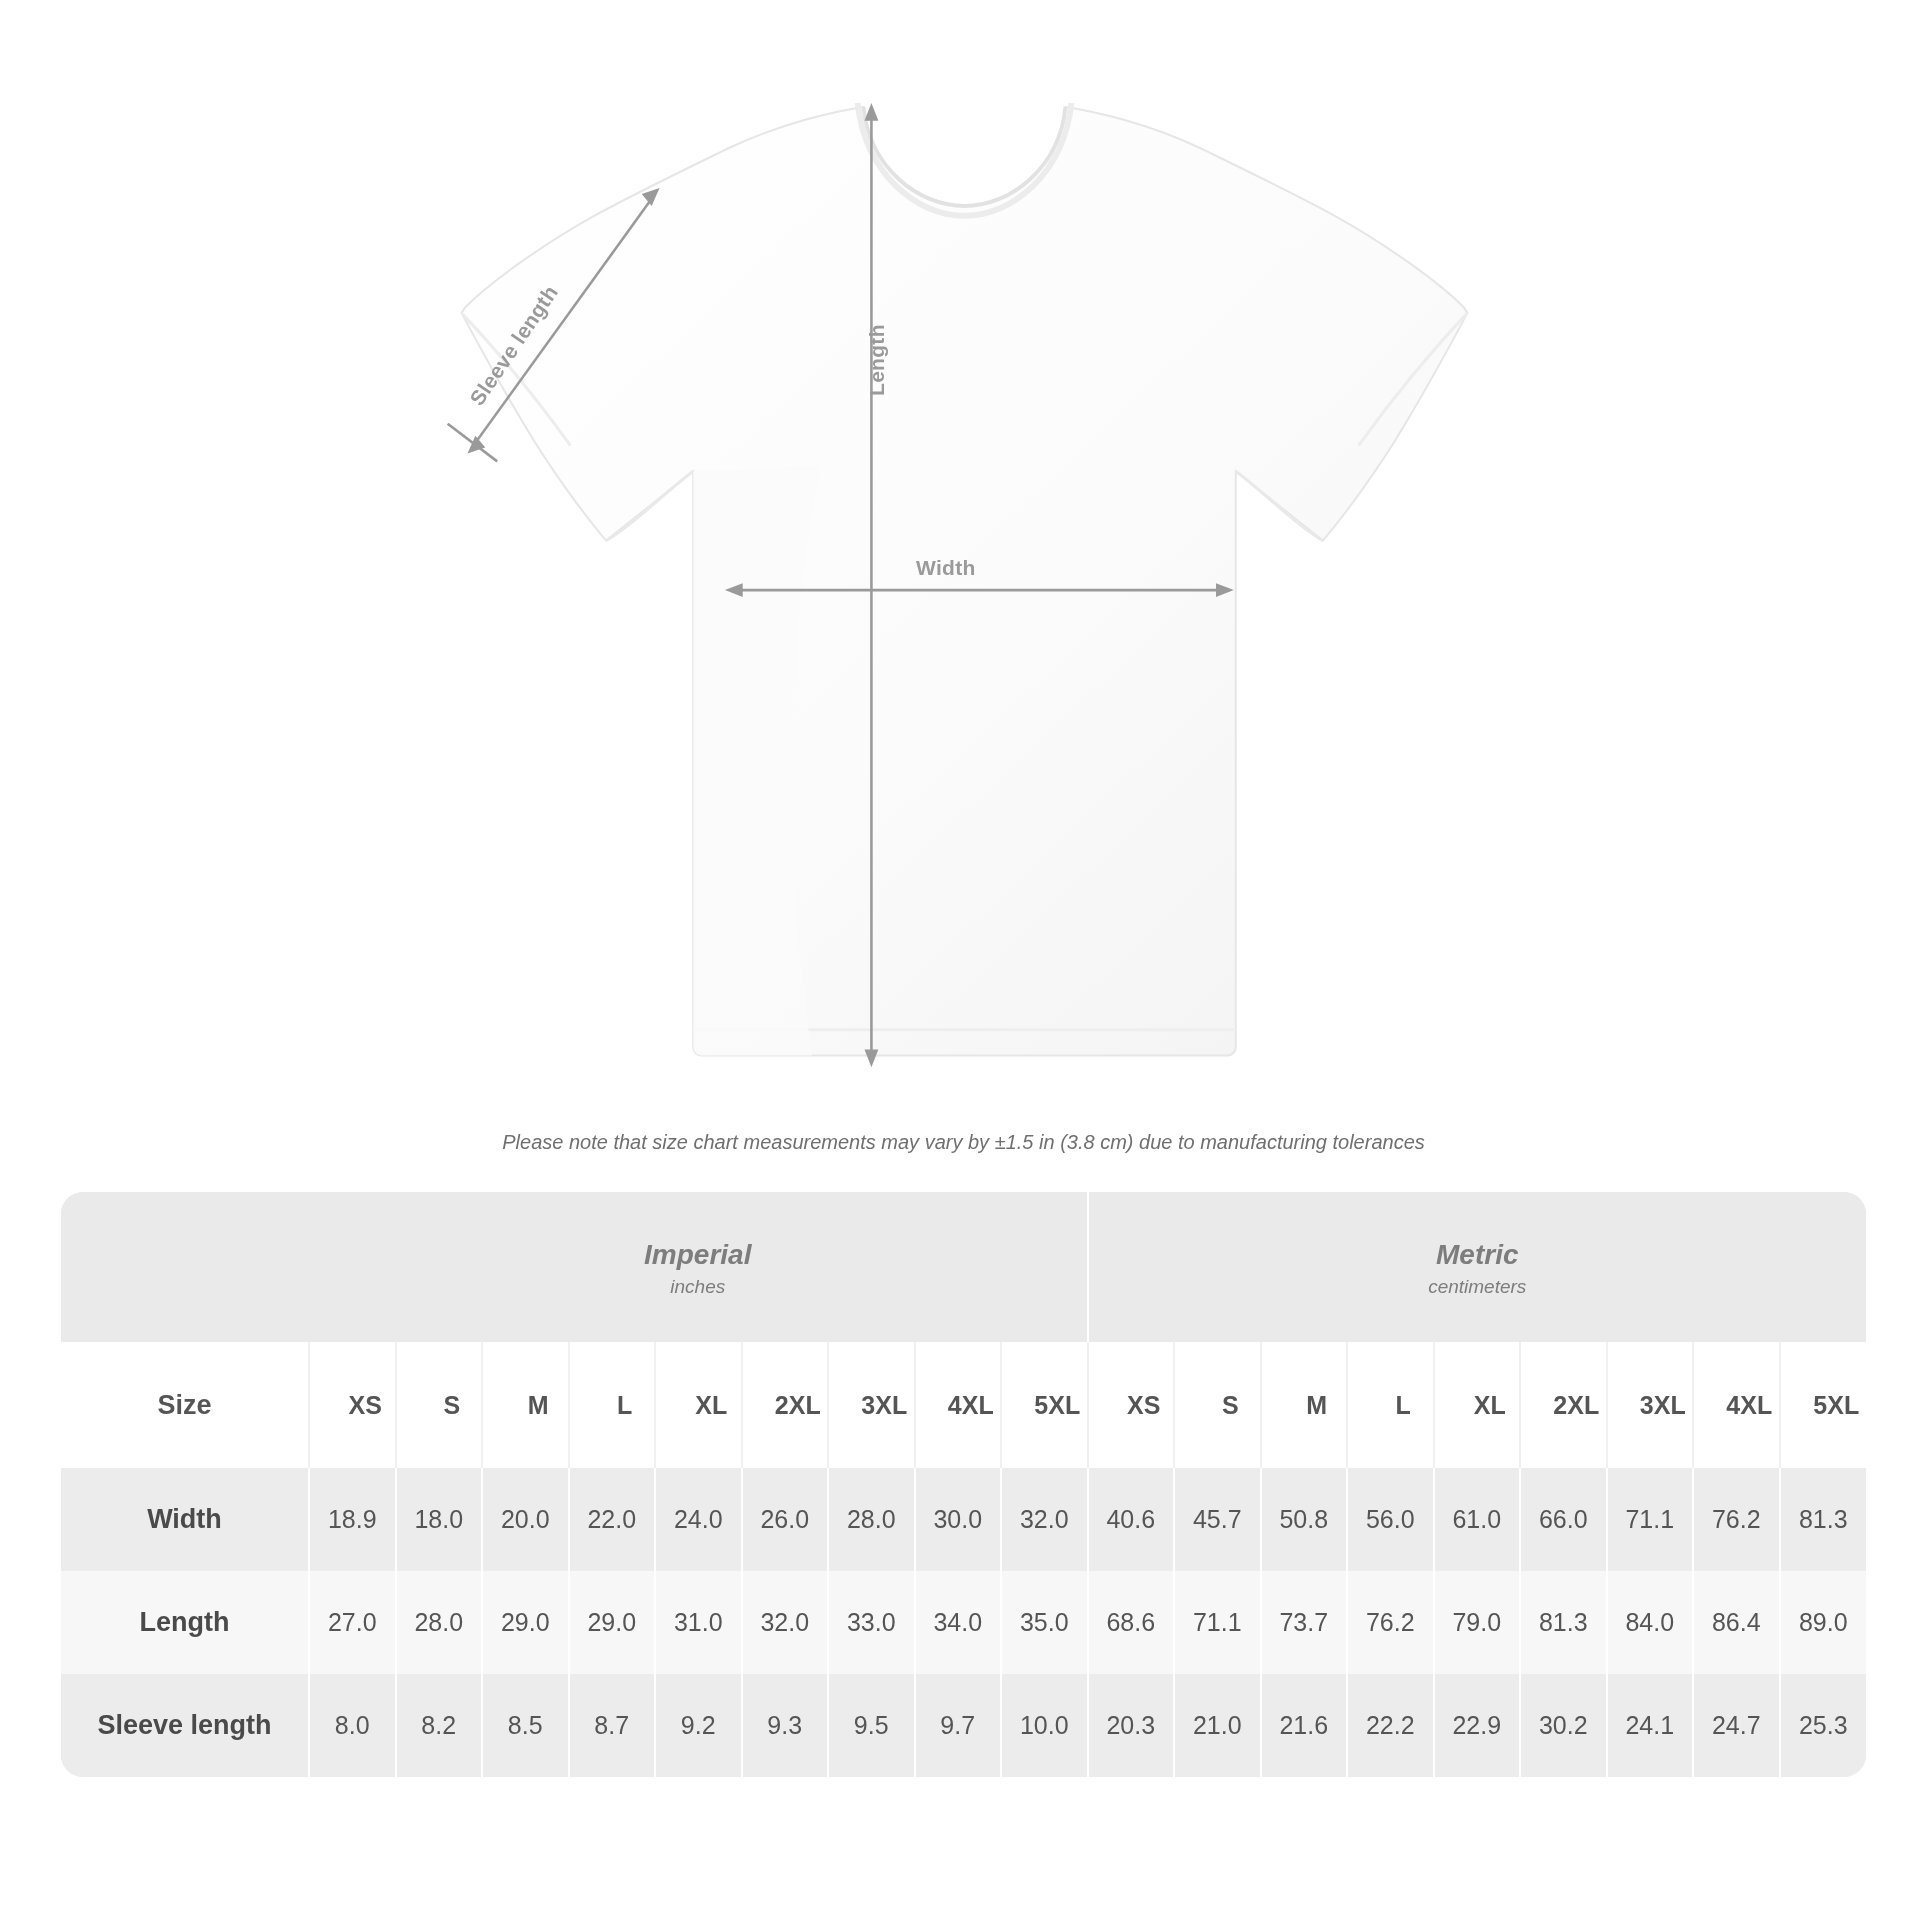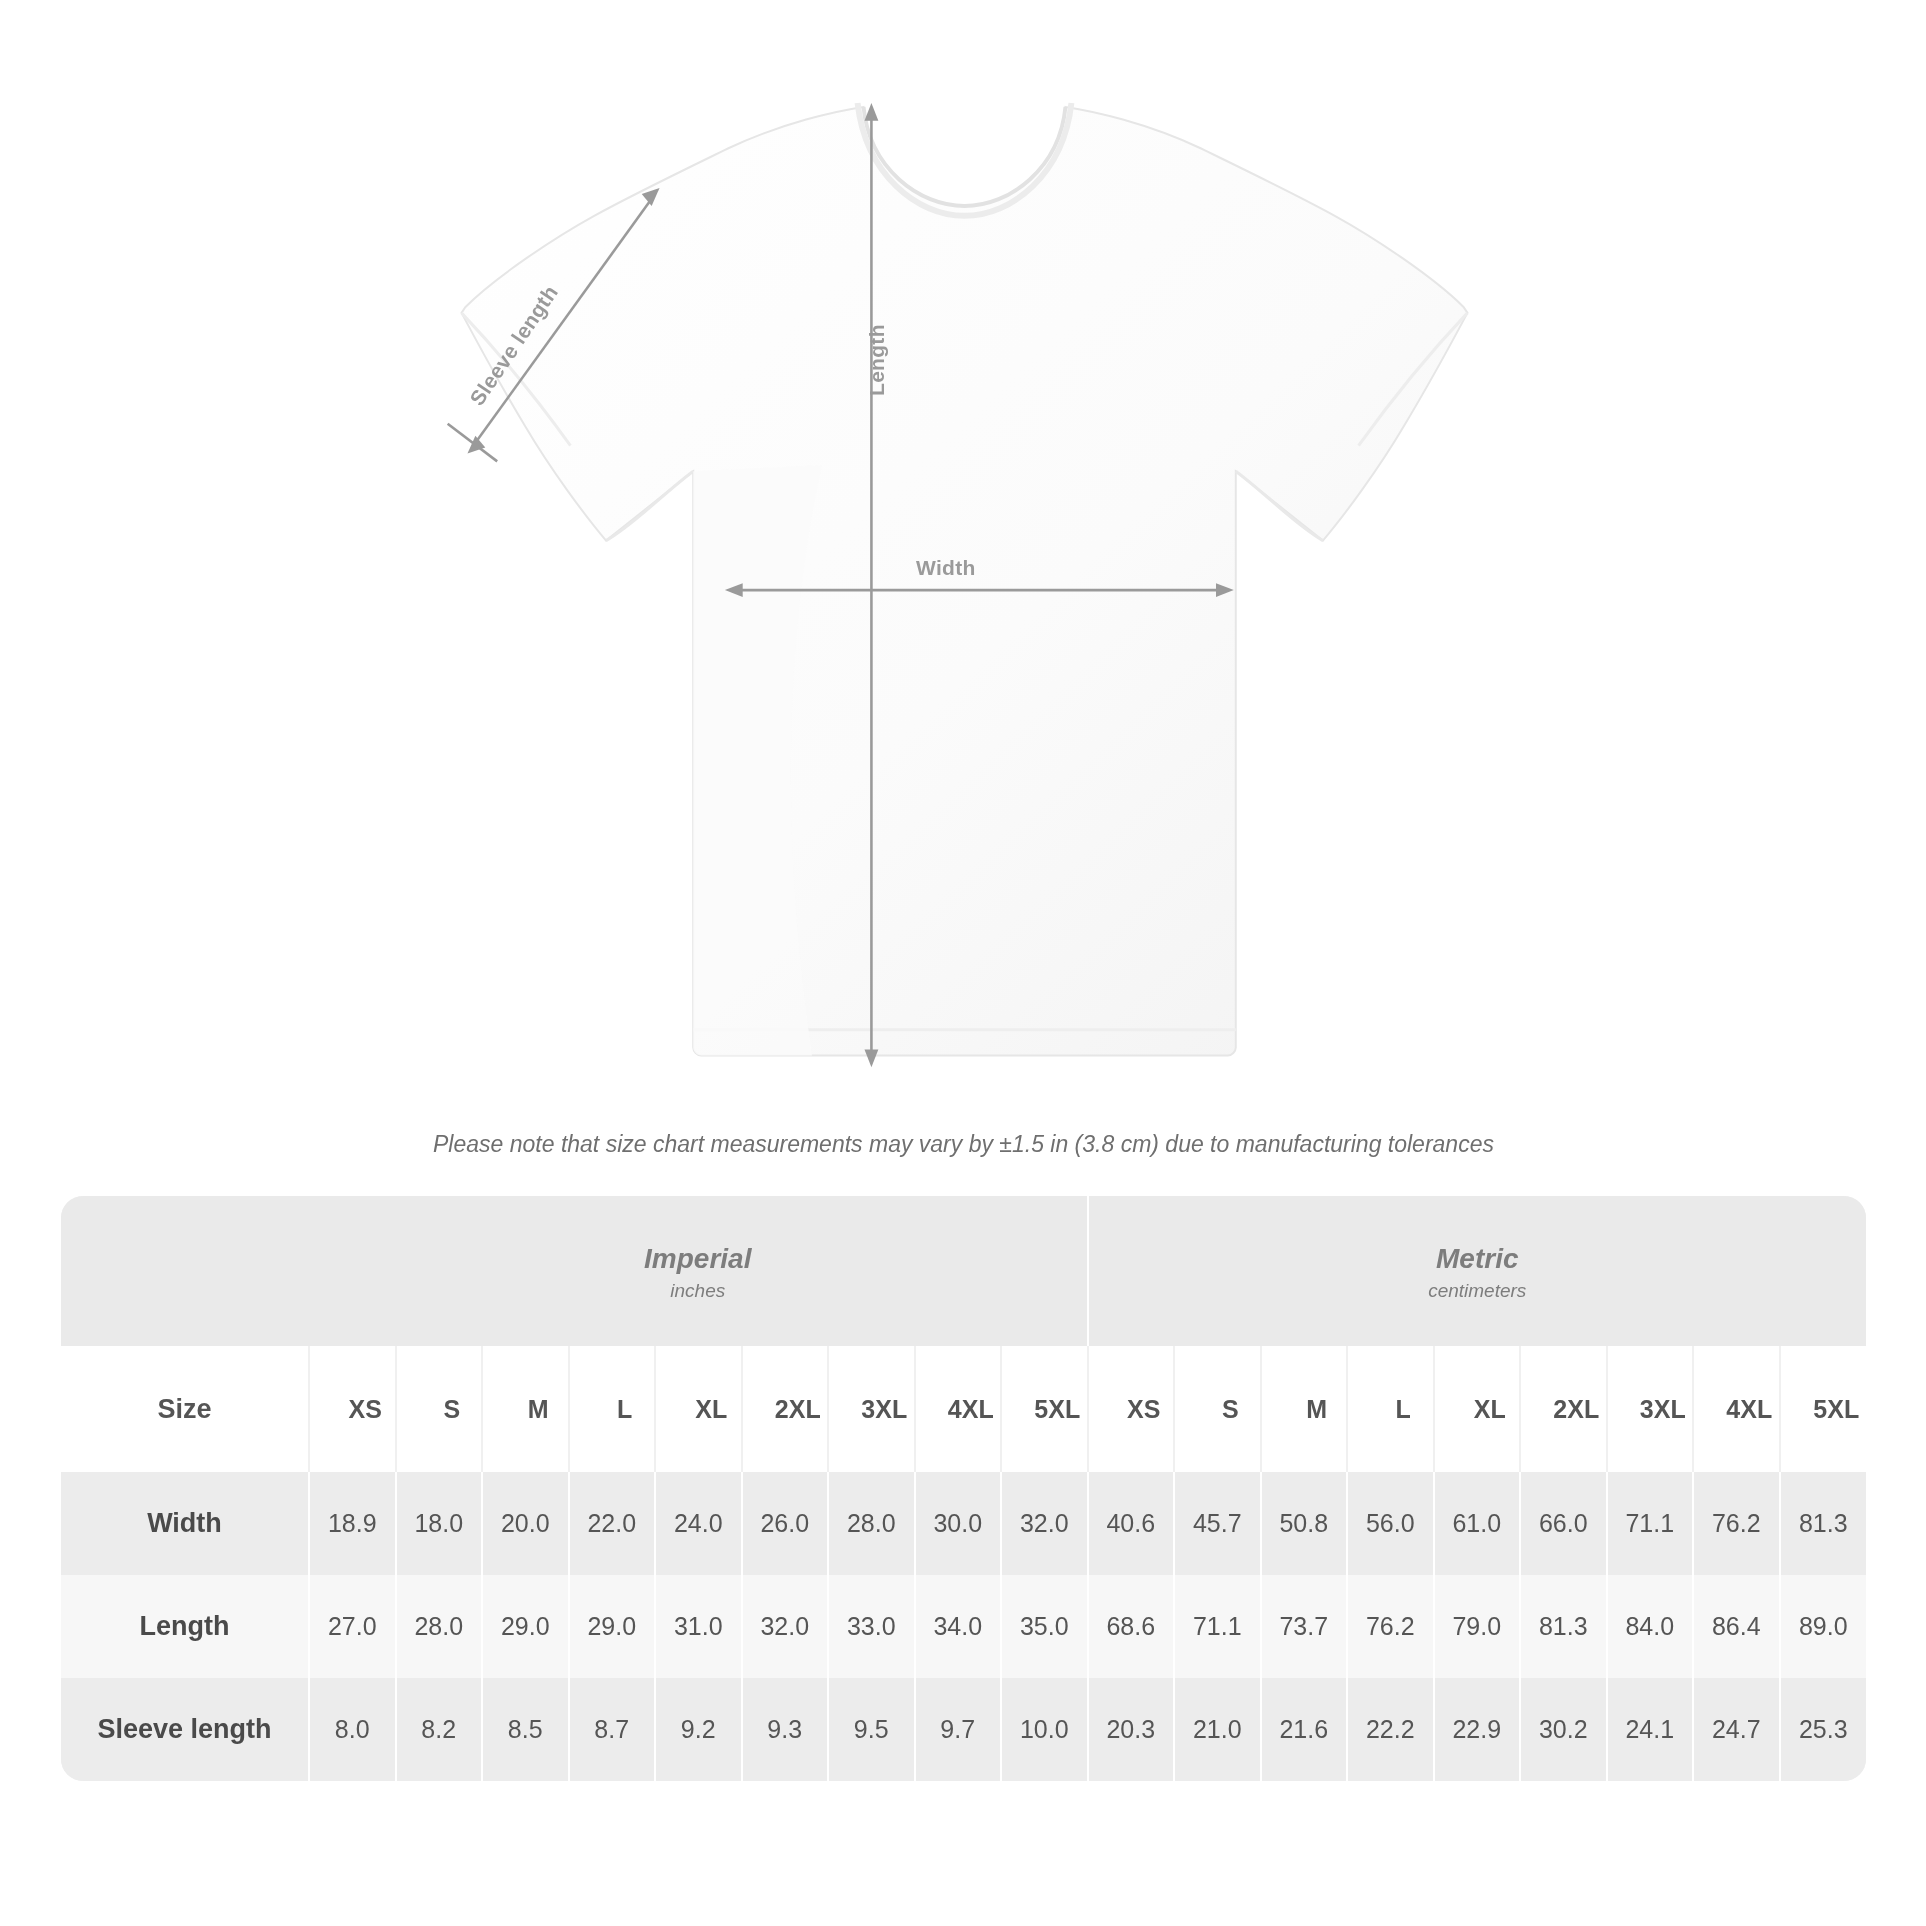--- a/index.html
+++ b/index.html
@@ -63,21 +63,21 @@
     margin-top: 28px;
   }
   .chart-title {
     font-size: 42px;
     font-weight: bold;
     color: #222;
     letter-spacing: -0.3px;
   }
   .chart-note {
     margin-top: 32px;
-    font-size: 23px;
+    font-size: 20px;
     font-style: italic;
     color: #6f6f6f;
   }
 
   
   .table-wrap {
     margin: 38px 61px 0 61px;
     border-radius: 22px;
     overflow: hidden;
     background: #efefef;

